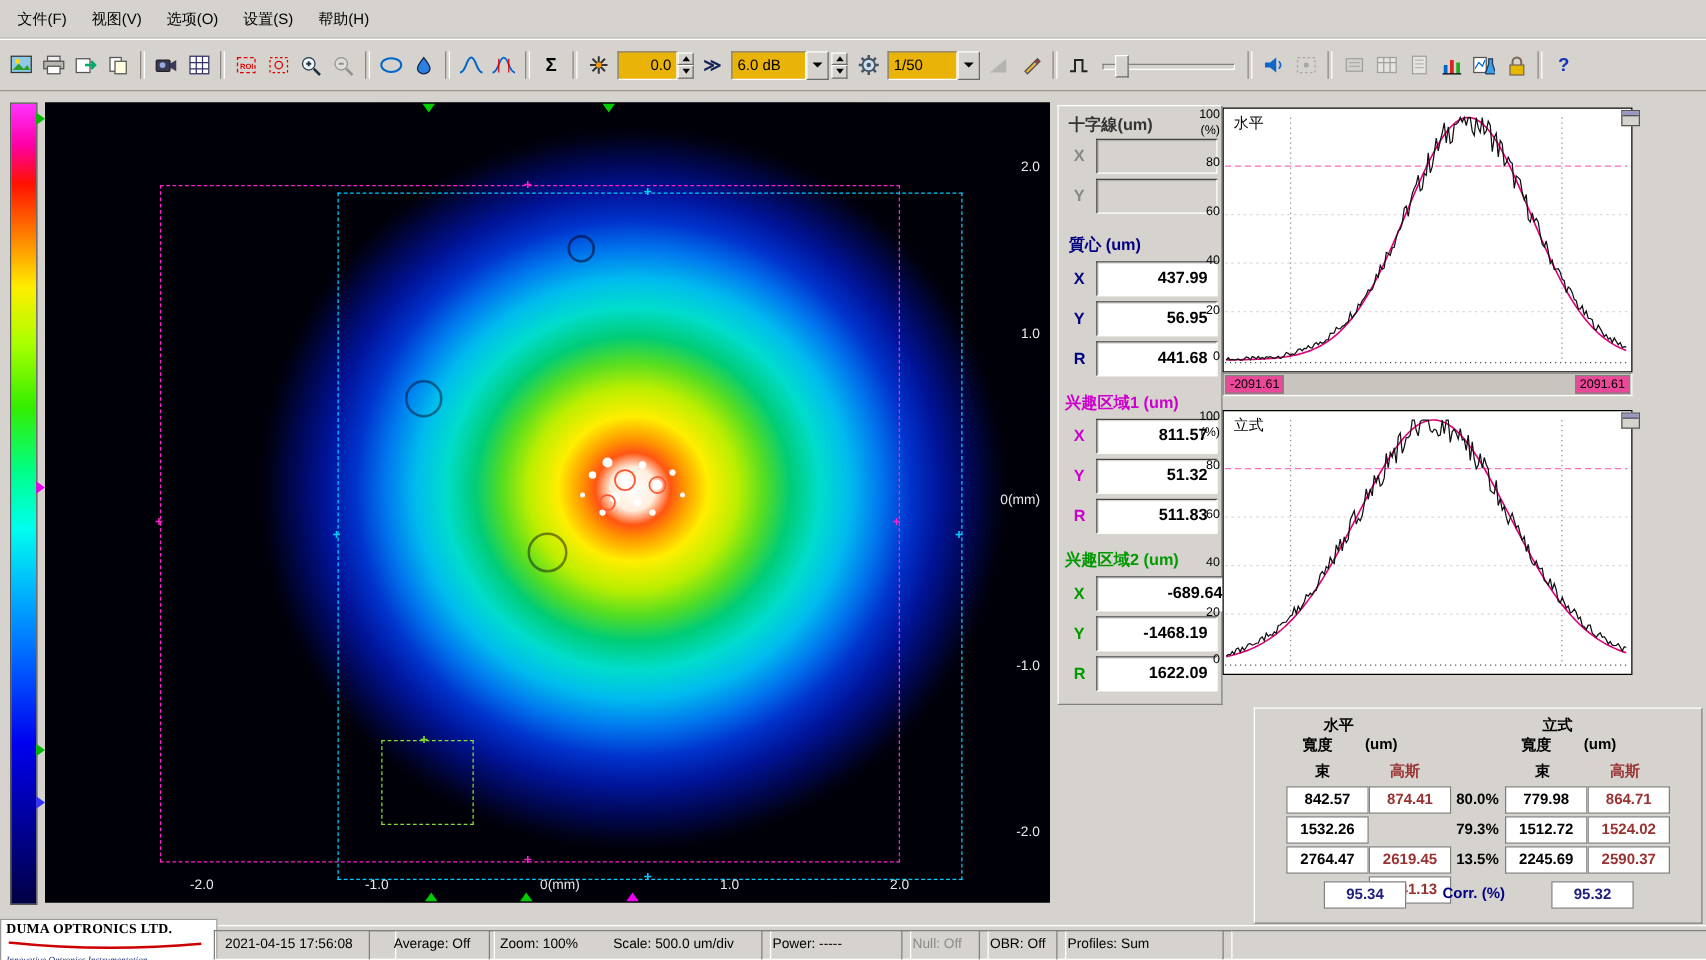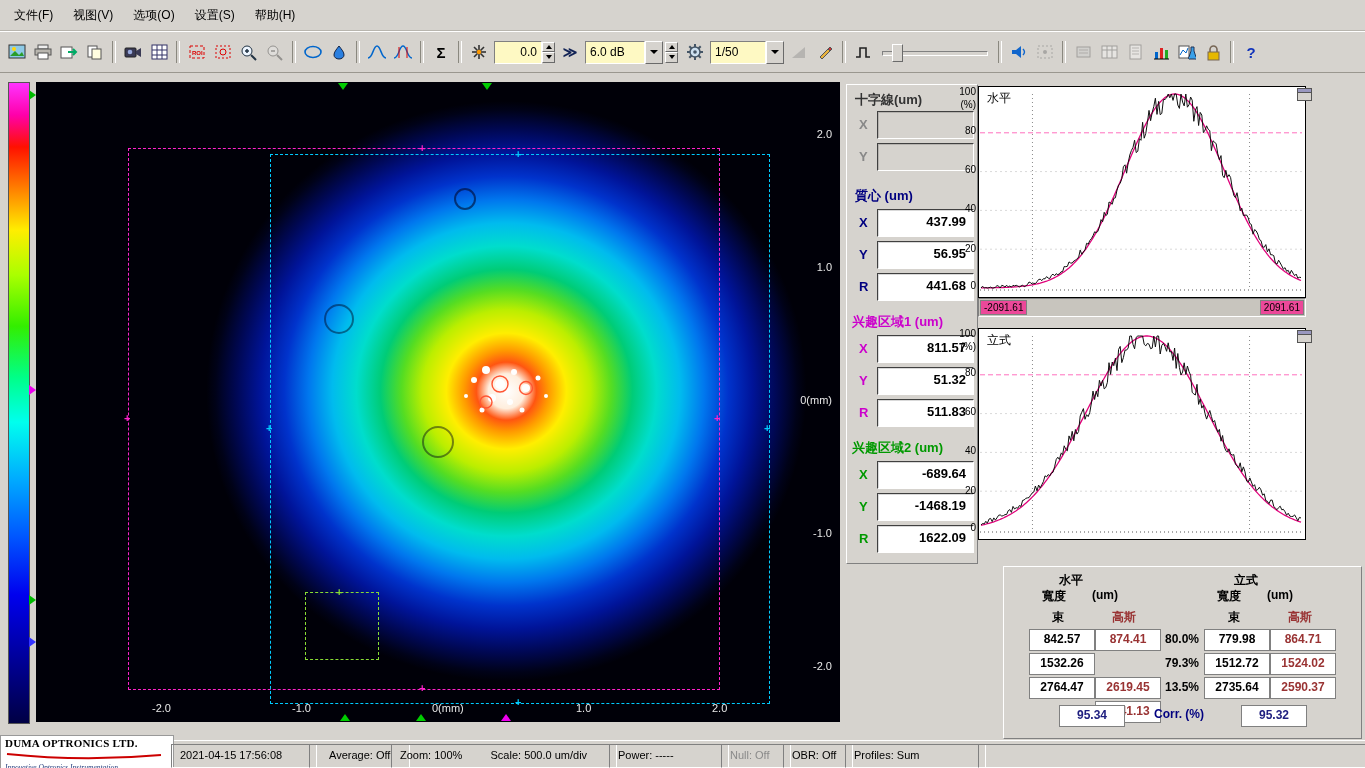--- a/index.html
+++ b/index.html
@@ -9,21 +9,21 @@
   
   #menubar{position:absolute;left:0;top:0;width:1365px;height:30px;background:#d6d3ce;
            border-bottom:1px solid #b8b5ae;display:flex;align-items:center;padding-left:6px;}
   .menu-item{padding:4px 12px 4px 8px;cursor:default;}
   #toolbar{position:absolute;left:0;top:31px;width:1365px;height:40px;background:#d6d3ce;
            border-top:1px solid #ffffff;border-bottom:1px solid #9a978f;display:flex;align-items:center;padding-left:4px;}
   .tb{width:26px;height:24px;display:flex;align-items:center;justify-content:center;flex:0 0 auto;}
   .tb.gray{opacity:.40;filter:grayscale(1);}
   .tsep{width:2px;height:22px;border-left:1px solid #8a887f;border-right:1px solid #fff;margin:0 4px;flex:0 0 auto;}
   .combo{display:flex;align-items:center;height:21px;flex:0 0 auto;margin:0 2px;}
-  .combo-text{background:#fef9c3;border:1px solid;border-color:#808080 #fff #fff #808080;height:21px;
+  .combo-text{background:#eab308;border:1px solid;border-color:#808080 #fff #fff #808080;height:21px;
               display:flex;align-items:center;padding:0 4px;font-size:12px;}
   .combo-btn{width:16px;height:21px;background:#d6d3ce;border:1px solid;border-color:#fff #6a6a6a #6a6a6a #fff;
              display:flex;align-items:center;justify-content:center;}
   .arr-dn{width:0;height:0;border-left:4px solid transparent;border-right:4px solid transparent;border-top:4px solid #000;}
   .spin{display:flex;flex-direction:column;width:13px;height:21px;flex:0 0 auto;}
   .spin>div{flex:1;background:#d6d3ce;border:1px solid;border-color:#fff #6a6a6a #6a6a6a #fff;
             display:flex;align-items:center;justify-content:center;}
   .sarr-up{width:0;height:0;border-left:3px solid transparent;border-right:3px solid transparent;border-bottom:4px solid #000;}
   .sarr-dn{width:0;height:0;border-left:3px solid transparent;border-right:3px solid transparent;border-top:4px solid #000;}
   .glyph{font-weight:bold;font-size:15px;}
@@ -411,21 +411,21 @@
   <span class="sect" style="left:5px;top:228px;color:#cc00cc;">兴趣区域1 (um)</span>
   <span class="mlbl" style="left:12px;top:256px;color:#cc00cc;">X</span>
   <div class="vbox" style="left:30px;top:250px;">811.57</div>
   <span class="mlbl" style="left:12px;top:288px;color:#cc00cc;">Y</span>
   <div class="vbox" style="left:30px;top:282px;">51.32</div>
   <span class="mlbl" style="left:12px;top:320px;color:#cc00cc;">R</span>
   <div class="vbox" style="left:30px;top:314px;">511.83</div>
 
   <span class="sect" style="left:5px;top:354px;color:#009900;">兴趣区域2 (um)</span>
   <span class="mlbl" style="left:12px;top:382px;color:#009900;">X</span>
-  <div class="vbox" style="left:30px;top:376px;">-689.64</div>
+  <div class="vbox" style="left:30px;top:376px;padding-left:12px;">-689.64</div>
   <span class="mlbl" style="left:12px;top:414px;color:#009900;">Y</span>
   <div class="vbox" style="left:30px;top:408px;">-1468.19</div>
   <span class="mlbl" style="left:12px;top:446px;color:#009900;">R</span>
   <div class="vbox" style="left:30px;top:440px;">1622.09</div>
 </div>
 
 <div class="chart" style="top:84px;">
   <span class="yaxis-lbl" style="left:0;top:2px;">100</span>
   <span class="yaxis-lbl" style="left:0;top:15px;">(%)</span>
   <span class="yaxis-lbl" style="left:0;top:41px;">80</span>
@@ -500,38 +500,38 @@
 
   <div class="tcell" style="left:25px;top:86px;">1532.26</div>
   <div class="tcell gauss" style="left:91px;top:86px;margin-top:48px;">1541.13</div>
   <span class="lvl" style="left:158px;top:86px;">79.3%</span>
   <div class="tcell" style="left:200px;top:86px;">1512.72</div>
   <div class="tcell gauss" style="left:266px;top:86px;">1524.02</div>
 
   <div class="tcell" style="left:25px;top:110px;">2764.47</div>
   <div class="tcell gauss" style="left:91px;top:110px;">2619.45</div>
   <span class="lvl" style="left:158px;top:110px;">13.5%</span>
-  <div class="tcell" style="left:200px;top:110px;">2735.64</div>
+  <div class="tcell" style="left:200px;top:110px;">2245.69</div>
   <div class="tcell gauss" style="left:266px;top:110px;">2590.37</div>
 
   <div class="tcell" style="left:55px;top:138px;color:#202080;">95.34</div>
   <span class="th" style="left:150px;top:140px;color:#000080;">Corr. (%)</span>
   <div class="tcell" style="left:237px;top:138px;color:#202080;">95.32</div>
 </div>
 
 <div id="statusbar">
   <div id="logo">
     <div class="l1">DUMA OPTRONICS LTD.</div>
     <svg width="158" height="7">
         <path d="M2,1 Q78,9 156,2" stroke="#cc0000" stroke-width="2" fill="none"></path>
       </svg>
     <div class="l2">Innovative Optronics Instrumentation</div>
   </div>
   <div class="seg" style="left:171px;width:136px;">2021-04-15 17:56:08</div>
-  <div class="seg" style="left:309px;width:80px;padding-left:19px;">Average: Off</div>
+  <div class="seg" style="left:295px;width:80px;padding-left:19px;">Average: Off</div>
   <div class="seg" style="left:391px;width:216px;">
     <span>Zoom: 100%</span>
     <span style="display:inline-block;width:22px;"></span>
     <span>Scale: 500.0 um/div</span>
   </div>
   <div class="seg" style="left:609px;width:110px;">Power: -----</div>
   <div class="seg" style="left:721px;width:60px;color:#8a8a8a;">Null: Off</div>
   <div class="seg" style="left:783px;width:60px;">OBR: Off</div>
   <div class="seg" style="left:845px;width:131px;">Profiles: Sum</div>
   <div class="seg" style="left:978px;width:384px;"></div>

